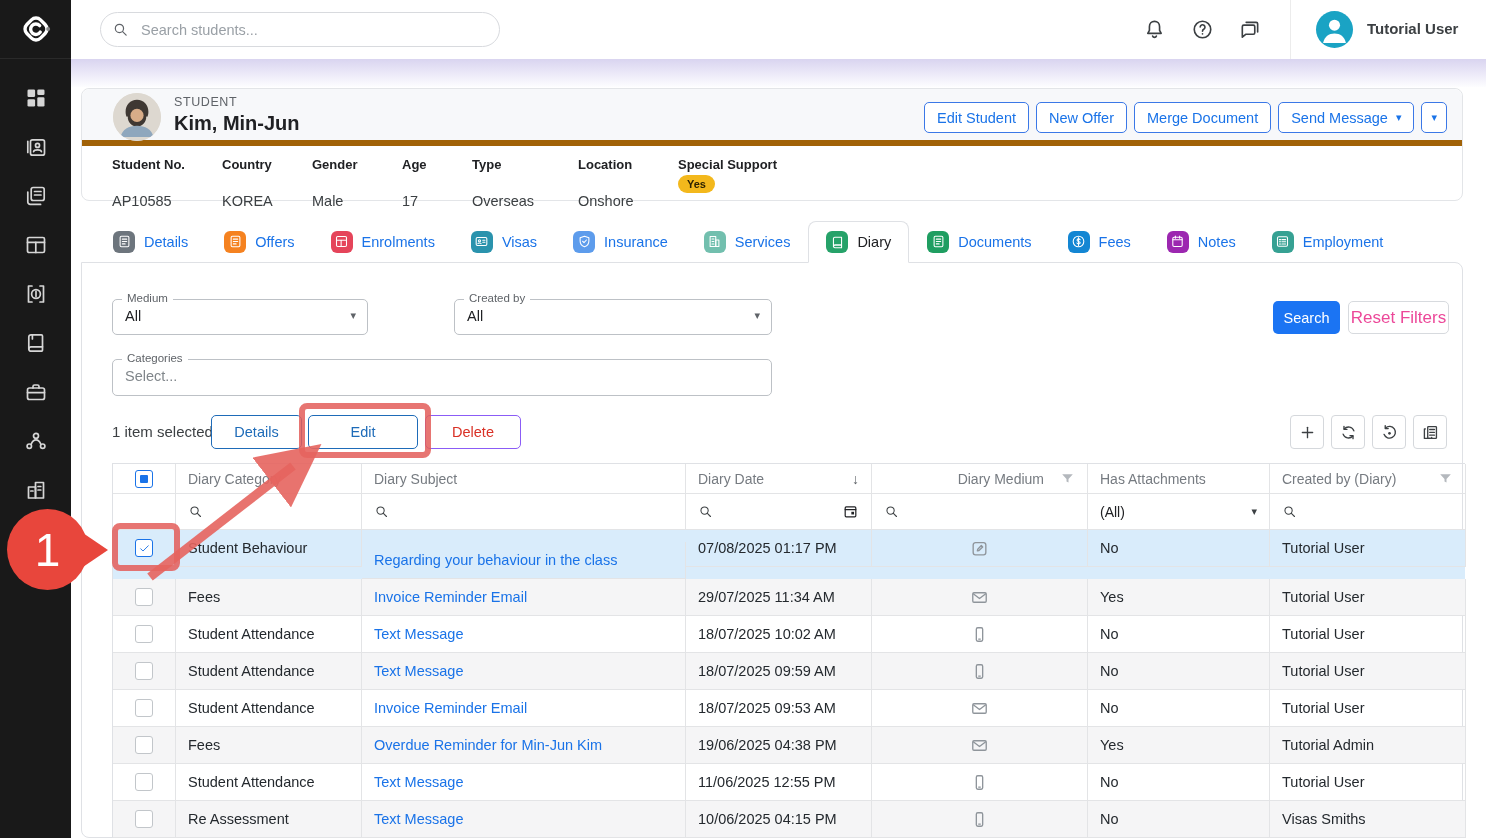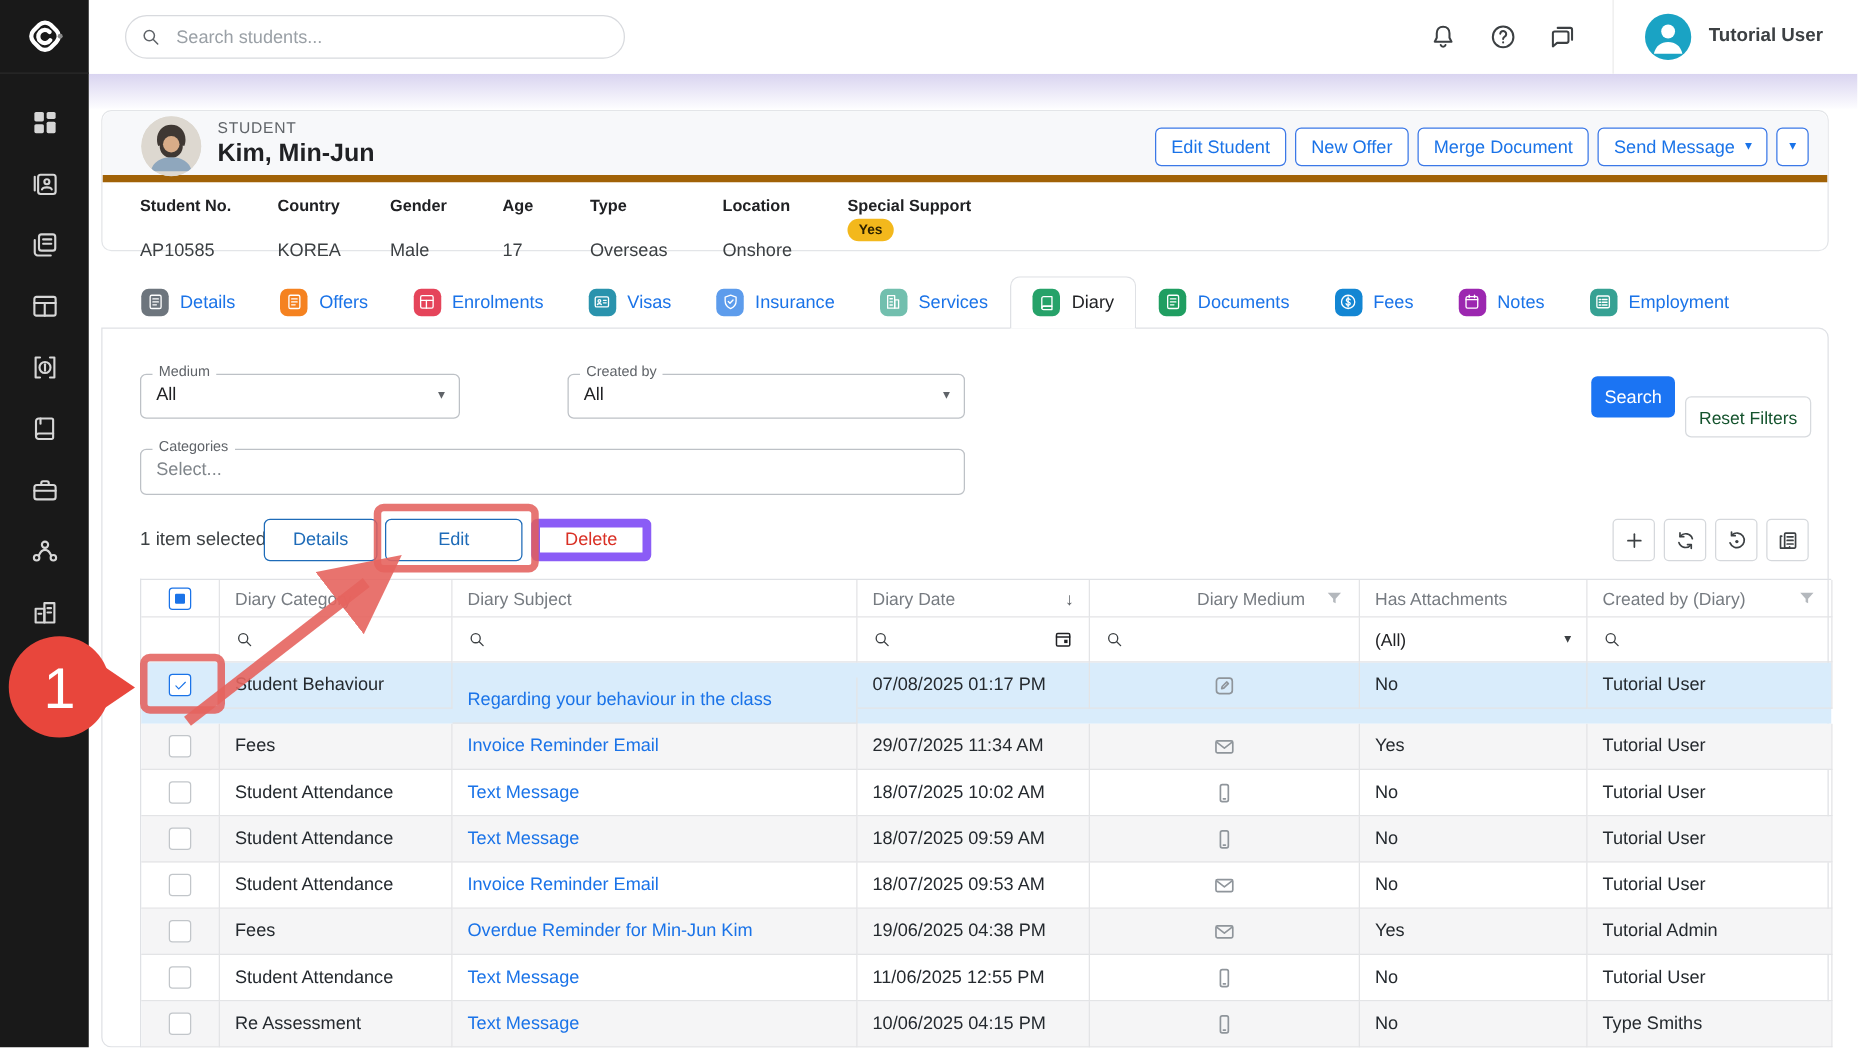--- a/index.html
+++ b/index.html
@@ -54,27 +54,27 @@
 
 
 #main-card{left:81px;top:262px;width:1382px;height:576px;background:#fff;border:1px solid #dfe1e5;border-radius:0 8px 8px 8px}
 .ffield{position:absolute;border:1px solid #bdc1c6;border-radius:5px;background:#fff;cursor:pointer}
 .flabel{position:absolute;top:-8px;left:9px;background:#fff;padding:0 5px;font-size:11.5px;color:#5f6368}
 .fvalue{padding:8px 12px;font-size:14.5px;color:#202124}
 .fvalue.ph{color:#80868b}
 .fcaret{position:absolute;right:11px;top:9px;color:#5f6368;font-size:11px}
 #btn-search{position:absolute;left:1191px;top:38px;width:67px;height:33px;background:#1b74f3;color:#fff;
             border:none;border-radius:5px;font-size:14.5px;cursor:pointer;font-family:inherit}
-#btn-reset{position:absolute;left:1266px;top:54px;width:101px;height:33px;background:#fff;color:#14532d;
-           border:1px solid #d7dade;border-radius:5px;font-size:14px;cursor:pointer;font-family:inherit}
+#btn-reset{position:absolute;left:1266px;top:38px;width:101px;height:33px;background:#fff;color:#ec4899;
+           border:1px solid #d7dade;border-radius:5px;font-size:17px;cursor:pointer;font-family:inherit}
 #sel-text{position:absolute;left:30px;top:160px;font-size:15px;color:#3c4043}
 .sel-btn{position:absolute;top:152px;height:34px;background:#fff;border-radius:5px;font-size:14.5px;cursor:pointer;font-family:inherit}
 #btn-details{left:129px;width:91px;border:1px solid #1e6bb8;color:#1e6bb8}
 #btn-edit{left:226px;width:110px;border:1px solid #1e6bb8;color:#1e6bb8}
-#btn-delete{left:343px;width:96px;border:7px solid #8b5cf6;color:#d93025}
+#btn-delete{left:343px;width:96px;border:1px solid #8b5cf6;color:#d93025}
 .gbtn{position:absolute;top:152px;width:34px;height:34px;background:#fff;border:1px solid #d5d8dc;border-radius:4px;
       display:flex;align-items:center;justify-content:center;color:#3c4043;cursor:pointer}
 .gbtn .icon{width:19px;height:19px}
 
 
 #grid{position:absolute;left:30px;top:200px;width:1353px;border-top:1px solid #dfe1e5;border-left:1px solid #dfe1e5}
 .trow{display:flex}
 .tcell{border-right:1px solid #e3e4e6;border-bottom:1px solid #e3e4e6;display:flex;align-items:center;
        padding:0 12px;flex:none;overflow:hidden;white-space:nowrap}
 .hrow .tcell{height:30px;font-size:14px;color:#767b81}
@@ -814,21 +814,21 @@
             <svg viewBox="0 0 24 24">
               <rect x="8" y="3.5" width="8" height="17" rx="1.8"></rect>
               <line x1="11" y1="17.8" x2="13" y2="17.8"></line>
             </svg>
           </span>
         </div>
         <div class="tcell" style="width: 182px;">
           <span>No</span>
         </div>
         <div class="tcell" style="width: 196px;">
-          <span>Type Smiths</span>
+          <span>Visas Smiths</span>
         </div>
       </div>
     </div>
 </div>
 
 <svg id="anno-arrow" class="abs" viewBox="0 0 1486 838">
   <defs>
     <marker id="ah" markerWidth="7" markerHeight="7" refX="3" refY="3.5" orient="auto">
       <path d="M0 0L7 3.5L0 7z" fill="rgba(230,100,94,.9)"></path>
     </marker>

